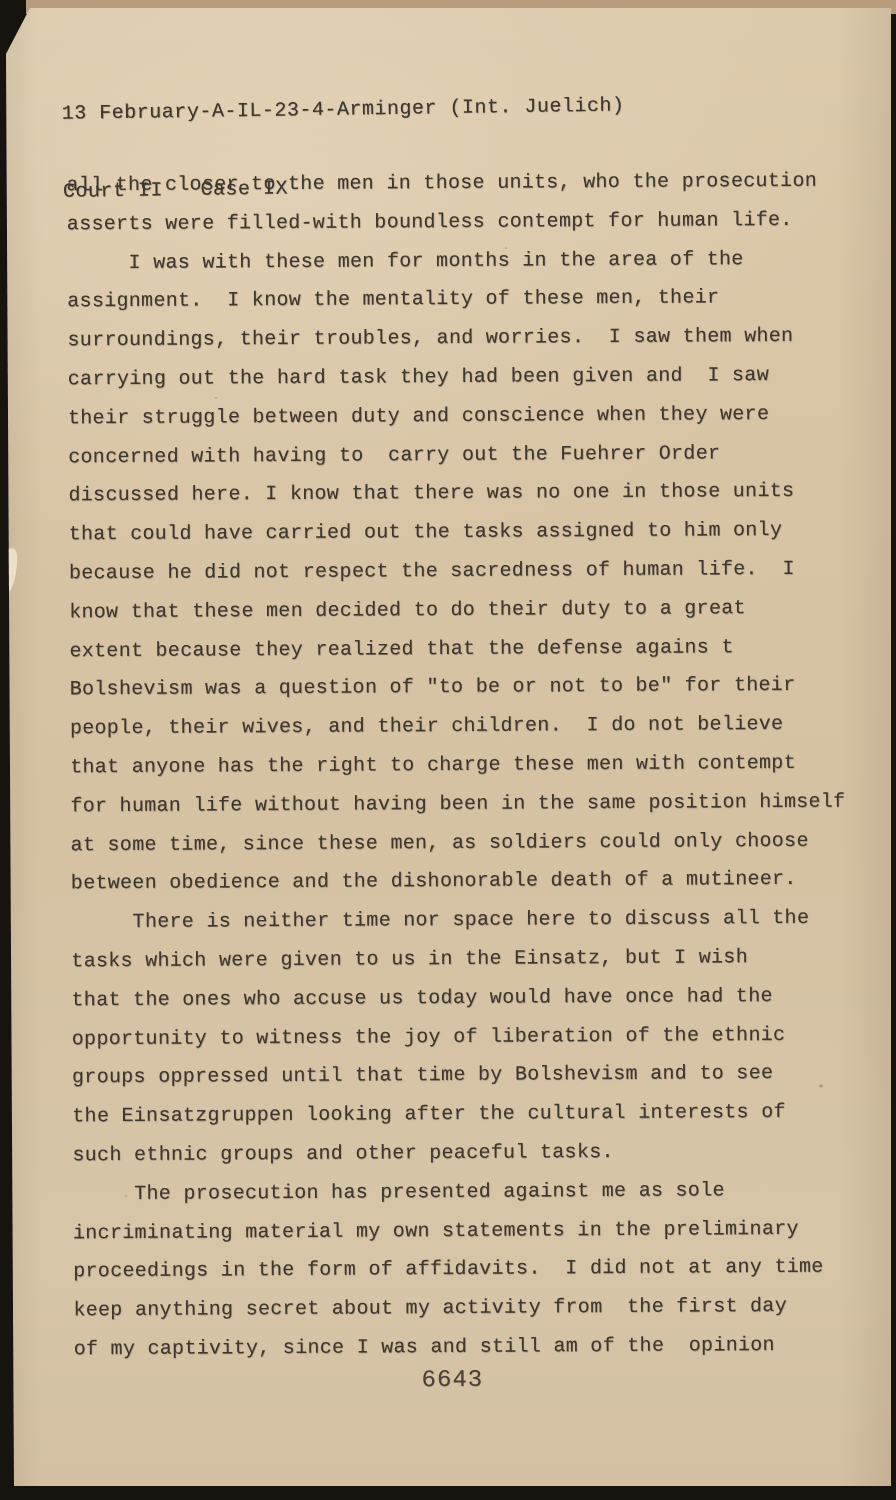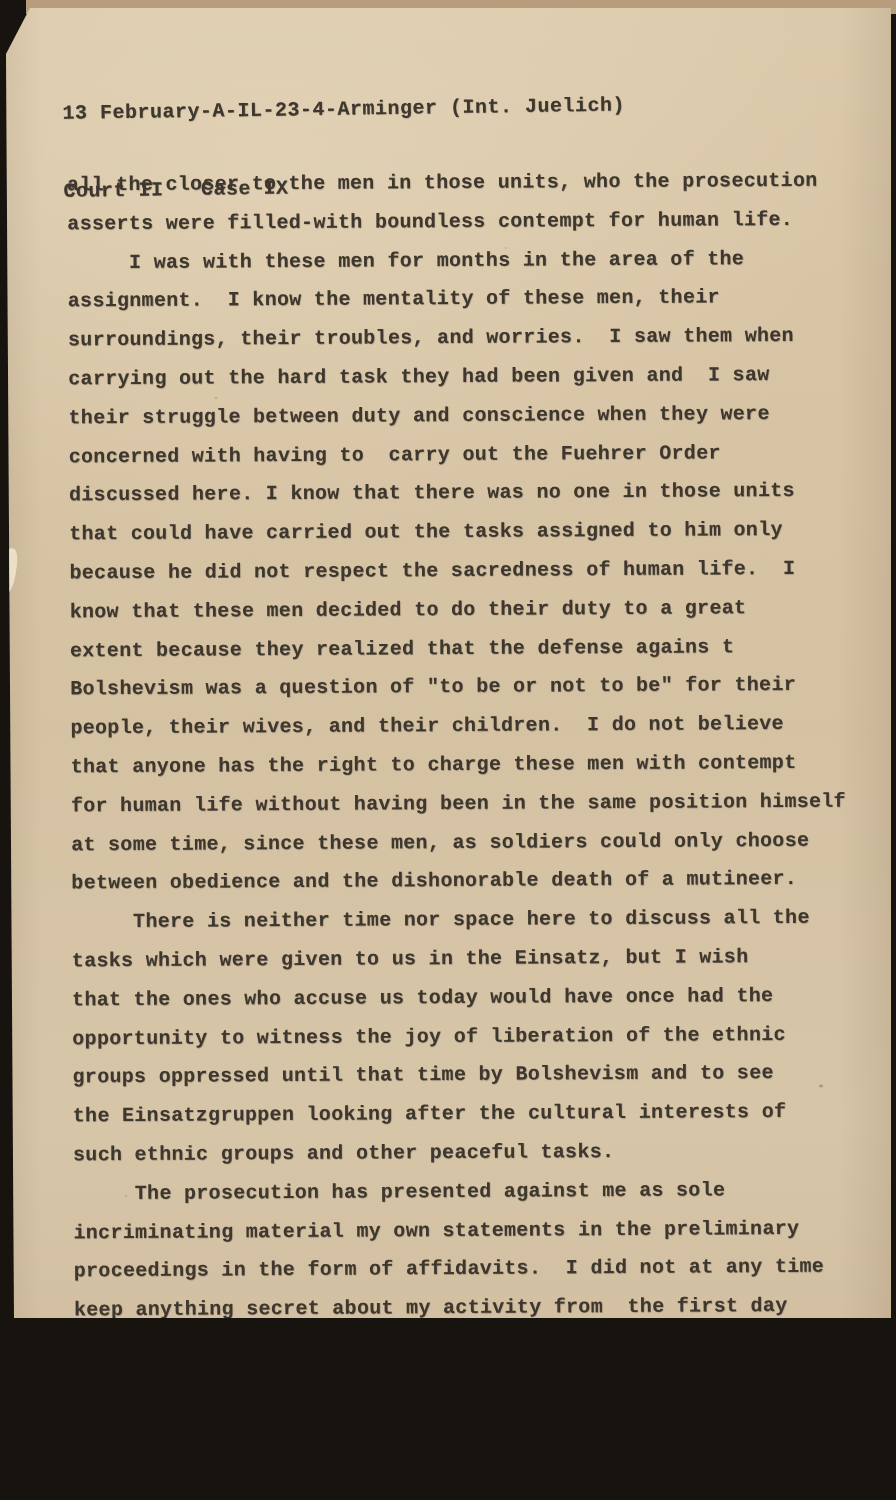--- a/index.html
+++ b/index.html
@@ -19,27 +19,26 @@
   .behind-strip {
     position: absolute;
     left: 26px; top: 0;
     right: 0; height: 14px;
     background: #b89d7c;
   }
   
   .paper {
     position: absolute;
     left: 6px; top: 8px;
-    width: 885px; height: 1310px;
+    width: 885px; height: 1478px;
     background:
       radial-gradient(900px 600px at 30% 12%, rgba(255,246,226,0.20), rgba(255,246,226,0) 65%),
       linear-gradient(90deg, rgba(98,78,56,0.10) 0%, rgba(98,78,56,0) 4%, rgba(98,78,56,0) 94%, rgba(98,78,56,0.12) 100%),
       linear-gradient(180deg, #dccaac 0%, #d8c5a6 22%, #d5c2a3 55%, #d7c5a8 85%, #d3c0a2 100%);
     clip-path: polygon(24px 0, 100% 0, 100% 100%, 8px 100%, 0 46px);
-    font-weight: bold;
   }
   .grain {
     position: absolute; inset: 0;
     background:
       radial-gradient(3px 2px at 210px 390px, rgba(90,70,50,0.35), transparent 70%),
       radial-gradient(3px 2px at 640px 870px, rgba(90,70,50,0.30), transparent 70%),
       radial-gradient(4px 3px at 815px 1078px, rgba(60,45,30,0.45), transparent 70%),
       radial-gradient(3px 2px at 120px 1188px, rgba(90,70,50,0.30), transparent 70%),
       radial-gradient(2px 2px at 500px 240px, rgba(90,70,50,0.30), transparent 70%);
     pointer-events: none;

